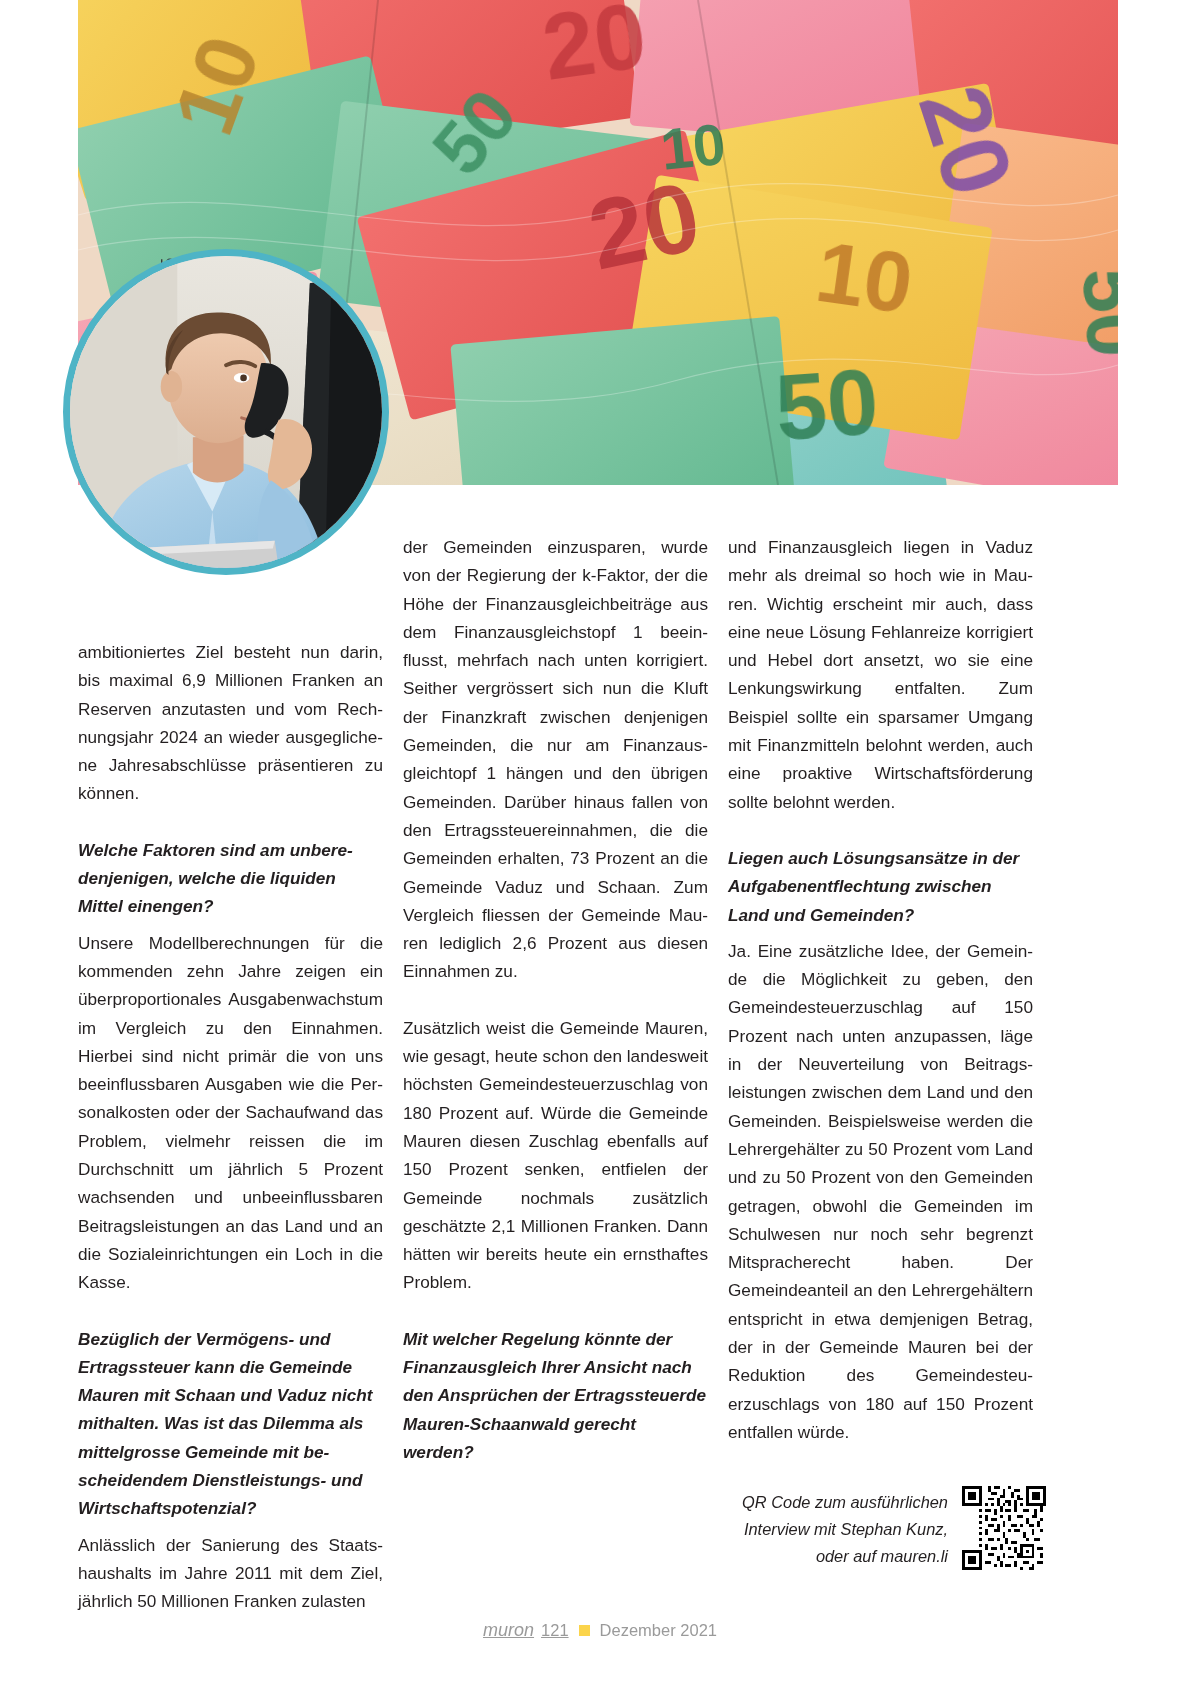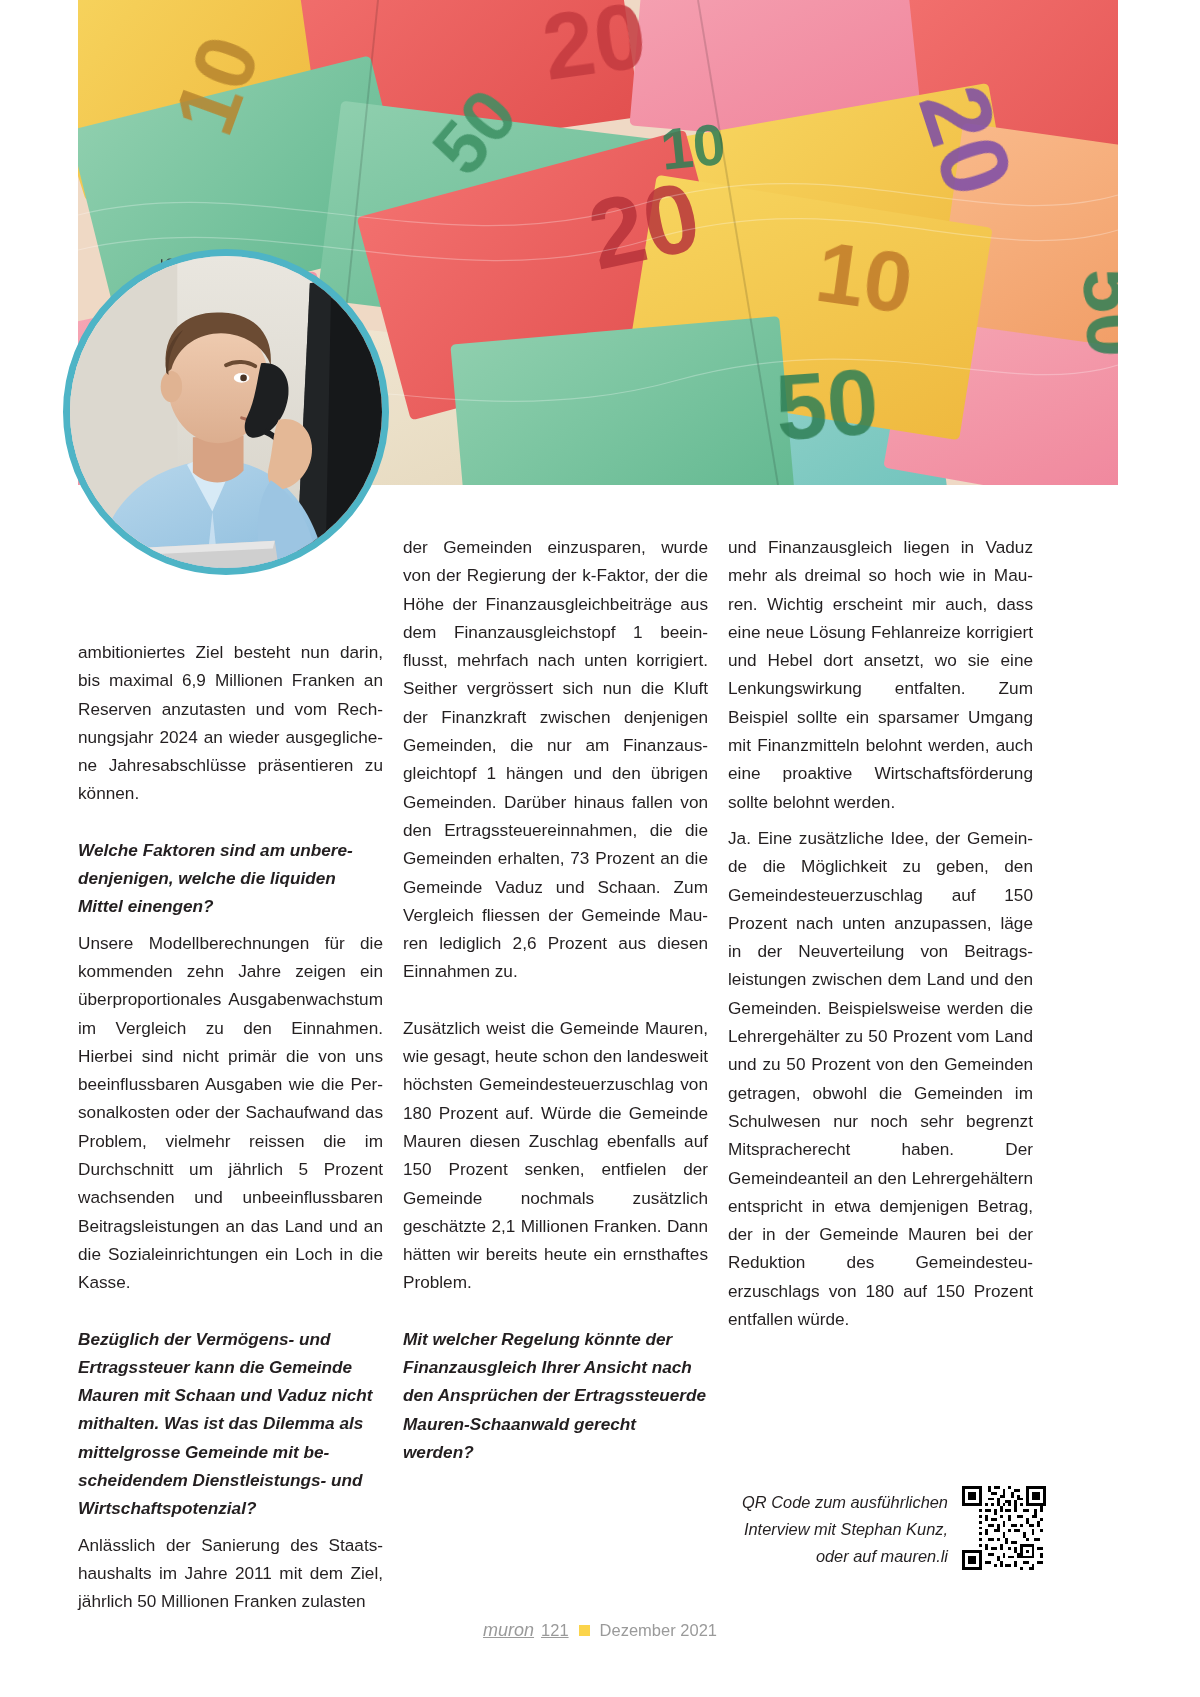--- a/index.html
+++ b/index.html
@@ -262,20 +262,21 @@
 </div>
 
 <div class="col col-2">
   <p>der Gemeinden einzusparen, wurde von der Regierung der k-Faktor, der die Höhe der Finanzausgleichbeiträge aus dem Finanzausgleichstopf 1 beein­flusst, mehrfach nach unten korrigiert. Seither vergrössert sich nun die Kluft der Finanzkraft zwischen denjenigen Gemeinden, die nur am Finanzaus­gleichtopf 1 hängen und den übrigen Gemeinden. Darüber hinaus fallen von den Ertragssteuereinnahmen, die die Gemeinden erhalten, 73 Prozent an die Gemeinde Vaduz und Schaan. Zum Vergleich fliessen der Gemeinde Mau­ren lediglich 2,6 Prozent aus diesen Einnahmen zu.</p>
   <p class="gap">Zusätzlich weist die Gemeinde Mau­ren, wie gesagt, heute schon den lan­desweit höchsten Gemeindesteuer­zuschlag von 180 Prozent auf. Würde die Gemeinde Mauren diesen Zuschlag ebenfalls auf 150 Prozent senken, ent­fielen der Gemeinde nochmals zusätz­lich geschätzte 2,1 Millionen Franken. Dann hätten wir bereits heute ein ernsthaftes Problem.</p>
   <p class="q gap">Mit welcher Regelung könnte der Finanzausgleich Ihrer Ansicht nach den Ansprüchen der Ertragssteuer­de Mauren-Schaanwald gerecht werden?</p>
 </div>
 
 <div class="col col-3">
   <p>und Finanzausgleich liegen in Vaduz mehr als dreimal so hoch wie in Mau­ren. Wichtig erscheint mir auch, dass eine neue Lösung Fehlanreize korri­giert und Hebel dort ansetzt, wo sie eine Lenkungswirkung entfalten. Zum Beispiel sollte ein sparsamer Umgang mit Finanzmitteln belohnt werden, auch eine proaktive Wirtschaftsförde­rung sollte belohnt werden.</p>
+  <p class="q gap">Liegen auch Lösungsansätze in der Aufgabenentflechtung zwischen Land und Gemeinden?</p>
   <p>Ja. Eine zusätzliche Idee, der Gemein­de die Möglichkeit zu geben, den Gemeindesteuerzuschlag auf 150 Prozent nach unten anzupassen, läge in der Neuverteilung von Beitrags­leistungen zwischen dem Land und den Gemeinden. Beispielsweise wer­den die Lehrergehälter zu 50 Prozent vom Land und zu 50 Prozent von den Gemeinden getragen, obwohl die Ge­meinden im Schulwesen nur noch sehr begrenzt Mitspracherecht haben. Der Gemeindeanteil an den Lehrergehäl­tern entspricht in etwa demjenigen Betrag, der in der Gemeinde Mauren bei der Reduktion des Gemeindesteu­erzuschlags von 180 auf 150 Prozent entfallen würde.</p>
 </div>
 
 <div class="qr-block">
   <div class="qr-caption">QR Code zum ausführlichen Interview mit Stephan Kunz, oder auf mauren.li</div>
   <div class="qr-code">
     <svg viewBox="0 0 29 29" shape-rendering="crispEdges">
       <rect width="29" height="29" fill="#ffffff"></rect>
       <g fill="#000000">
 

